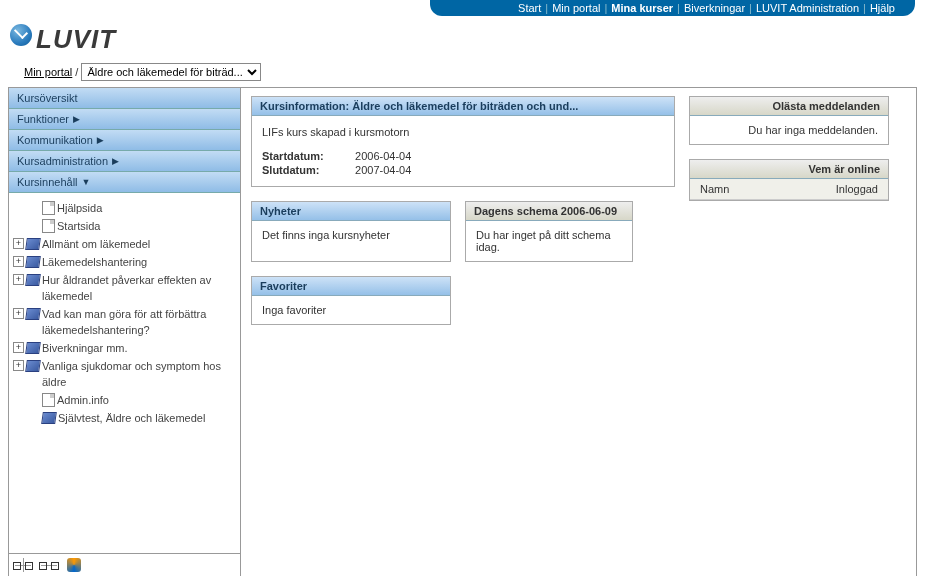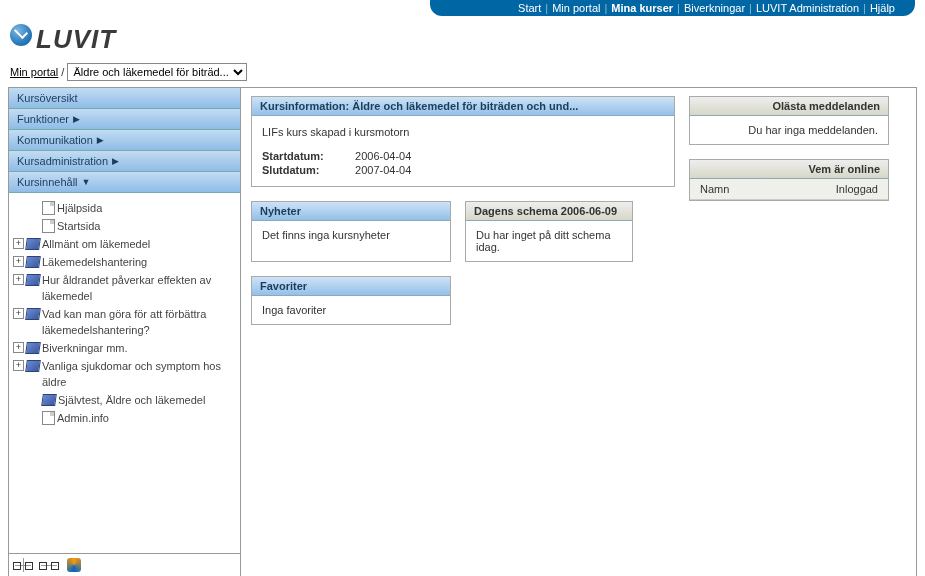--- a/index.html
+++ b/index.html
@@ -6,21 +6,21 @@
 body { font-family: Verdana, Arial, sans-serif; font-size: 11px; background: #fff; color: #333; width: 925px; }
 .top-nav { background: #0066a4; border-radius: 0 0 12px 12px; padding: 2px 20px; display: flex; justify-content: flex-end; gap: 4px; color: #fff; margin-left: 430px; margin-right: 10px; }
 .top-nav a { color: #fff; text-decoration: none; font-size: 11px; }
 .top-nav .sep { color: #8bc; }
 .top-nav a.active { font-weight: bold; }
 .logo-row { display: flex; align-items: center; padding: 8px 10px 4px 10px; }
 .logo { display: flex; gap: 4px; }
 .logo-mark { width: 22px; height: 22px; border-radius: 50%; background: radial-gradient(circle at 35% 30%, #7ab8e0, #2a7bbd 60%, #0f5a96); position: relative; }
 .logo-mark::after { content:""; position:absolute; width:10px; height:6px; border:2px solid #fff; border-top:none; border-left:none; transform:rotate(45deg); top:4px; left:5px; }
 .logo-text { font-size: 26px; font-weight: bold; font-style: italic; color: #3a3a3a; letter-spacing: 1px; }
-.breadcrumb-row { padding: 4px 10px; display: flex; justify-content: flex-start; align-items: center; }
+.breadcrumb-row { padding: 4px 24px; display: flex; justify-content: flex-start; align-items: center; }
 .breadcrumb { font-size: 11px; }
 .breadcrumb a { color: #000; text-decoration: underline; }
 .course-select { font-size: 11px; border: 1px solid #888; padding: 1px; background: #fff; }
 .login-info { font-size: 11px; }
 .logout-btn { background: #ddd; border: 1px solid #999; padding: 1px 8px; font-size: 11px; margin-left: 4px; cursor: pointer; }
 .main-wrap { border: 1px solid #999; margin: 2px 8px 8px 8px; display: flex; height: 490px; }
 .sidebar { width: 232px; border-right: 1px solid #999; display: flex; flex-direction: column; }
 .menu-sections { }
 .menu-header { background: linear-gradient(#c2dcf4, #8fbce6); border-bottom: 1px solid #7aa; padding: 4px 8px; font-size: 11px; color: #1a3d5c; cursor: pointer; display:flex; align-items:center; gap:4px; }
 .menu-header .arrow { font-size: 9px; }
@@ -150,28 +150,28 @@
           <span class="tree-label">Biverkningar mm.</span>
         </div>
       <div class="tree-node">
           <span class="expander">+</span>
           <span class="book-icon"></span>
           <span class="tree-label">Vanliga sjukdomar och symptom hos äldre</span>
         </div>
       <div class="tree-node">
           <span class="tree-indent" style="width:14px"></span>
           <span class="expander blank"></span>
-          <span class="book-icon"></span>
-          <span class="tree-label">Självtest, Äldre och läkemedel</span>
-        </div>
-      <div class="tree-node">
-          <span class="tree-indent" style="width:14px"></span>
-          <span class="expander blank"></span>
           <span class="doc-icon"></span>
           <span class="tree-label">Admin.info</span>
+        </div>
+      <div class="tree-node">
+          <span class="tree-indent" style="width:14px"></span>
+          <span class="expander blank"></span>
+          <span class="book-icon"></span>
+          <span class="tree-label">Självtest, Äldre och läkemedel</span>
         </div>
     </div>
     <div class="sidebar-toolbar">
       <span class="tb-icon tb-expand"></span>
       <span class="tb-icon tb-collapse"></span>
       <span class="tb-icon tb-refresh"></span>
     </div>
   </div>
 
   <div class="content">

